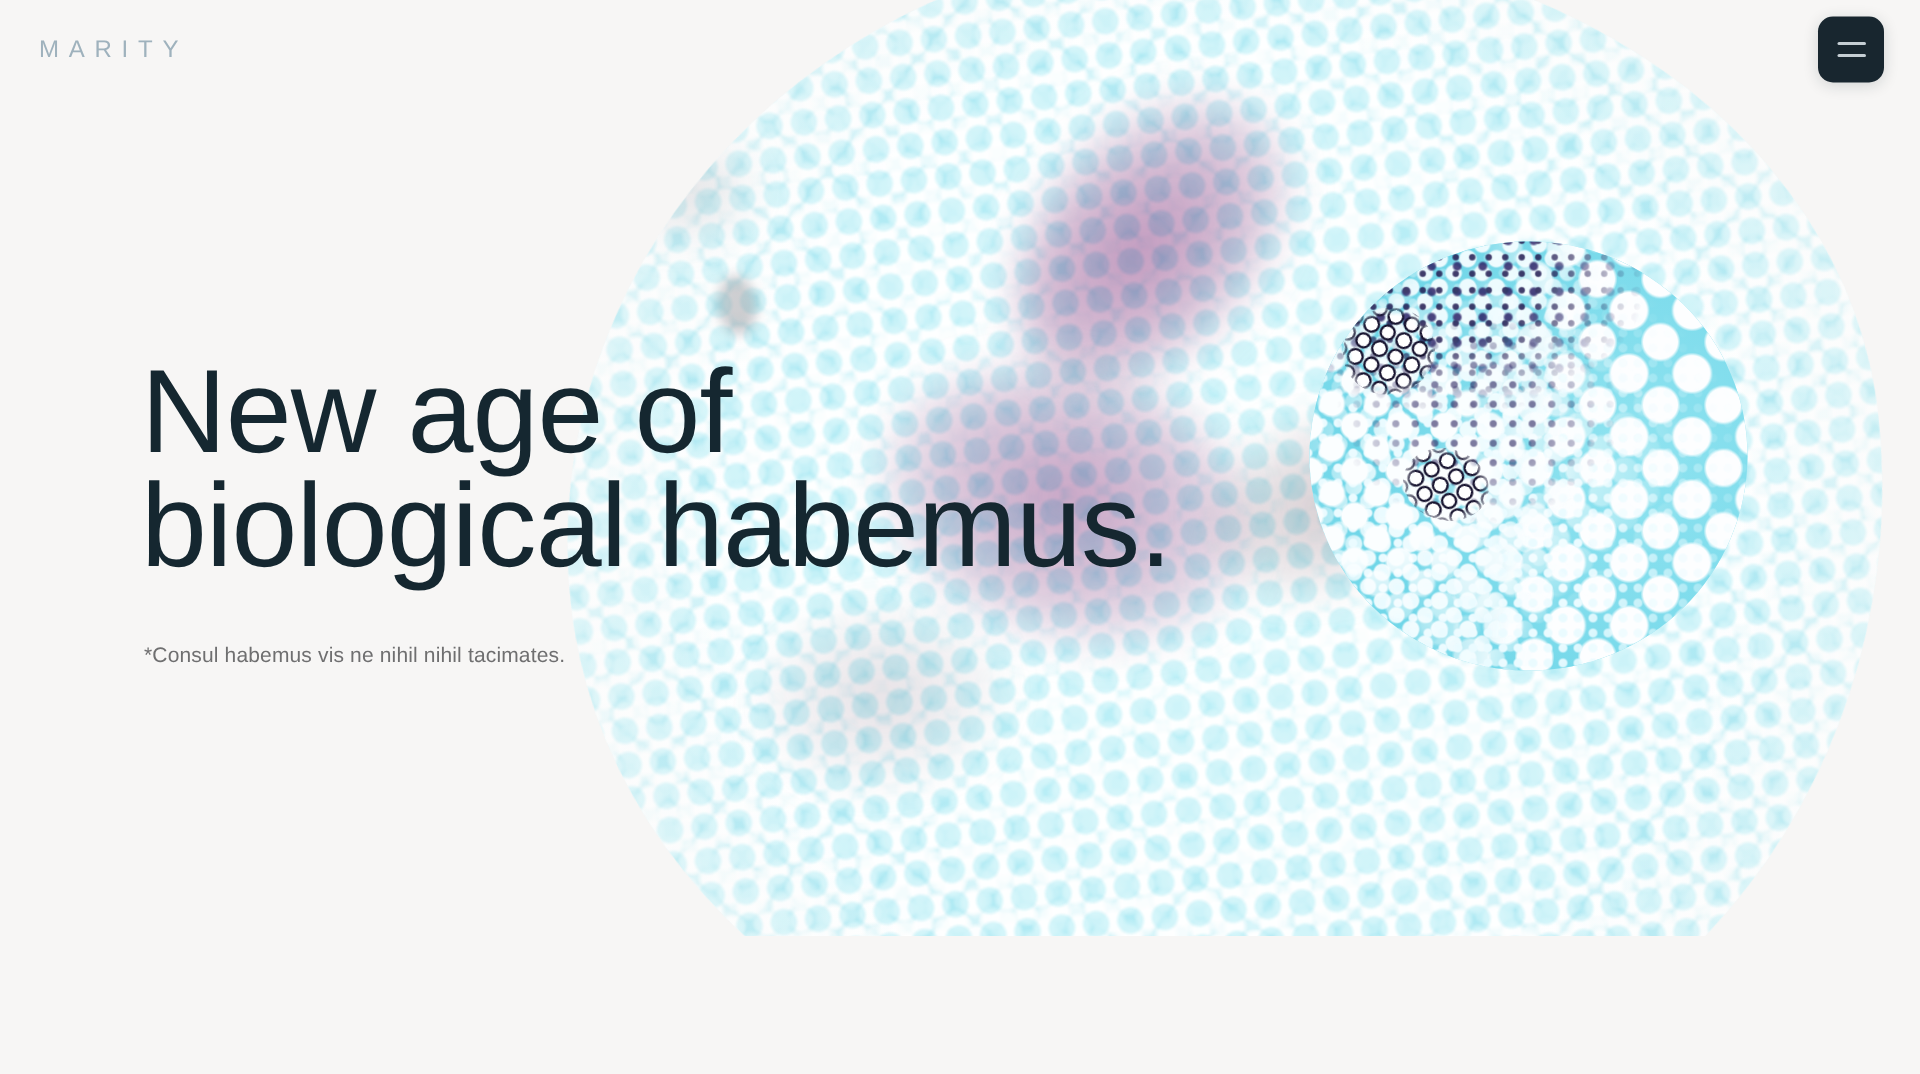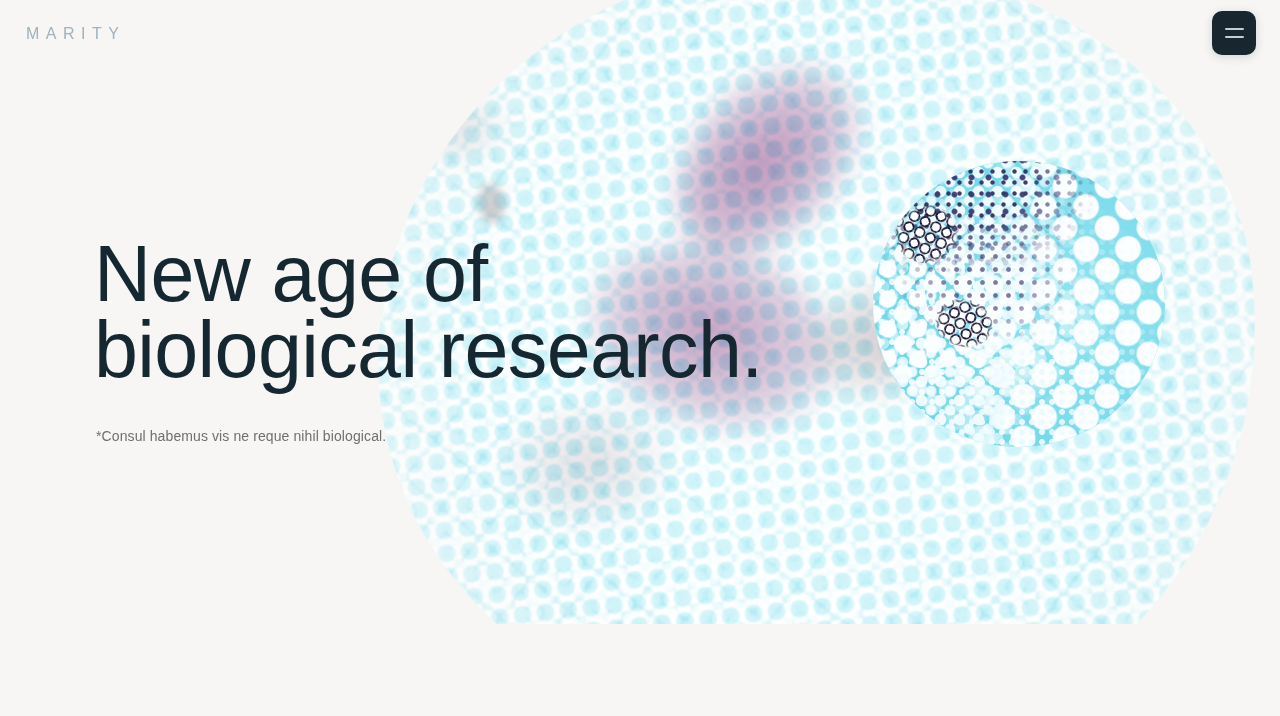--- a/index.html
+++ b/index.html
@@ -453,18 +453,18 @@
     <div class="brand">MARITY</div>
 
     <button class="menu-button">
       <span class="bar"></span>
       <span class="bar"></span>
     </button>
   </header>
 
   <div class="hero-copy">
     <h1 class="headline">New age of
-biological research.</h1>
-    <p class="subheadline">*Consul habemus vis ne reque nihil biological.</p>
+biological habemus.</h1>
+    <p class="subheadline">*Consul habemus vis ne nihil nihil tacimates.</p>
   </div>
 
 
 </div>
 
 </body></html>

